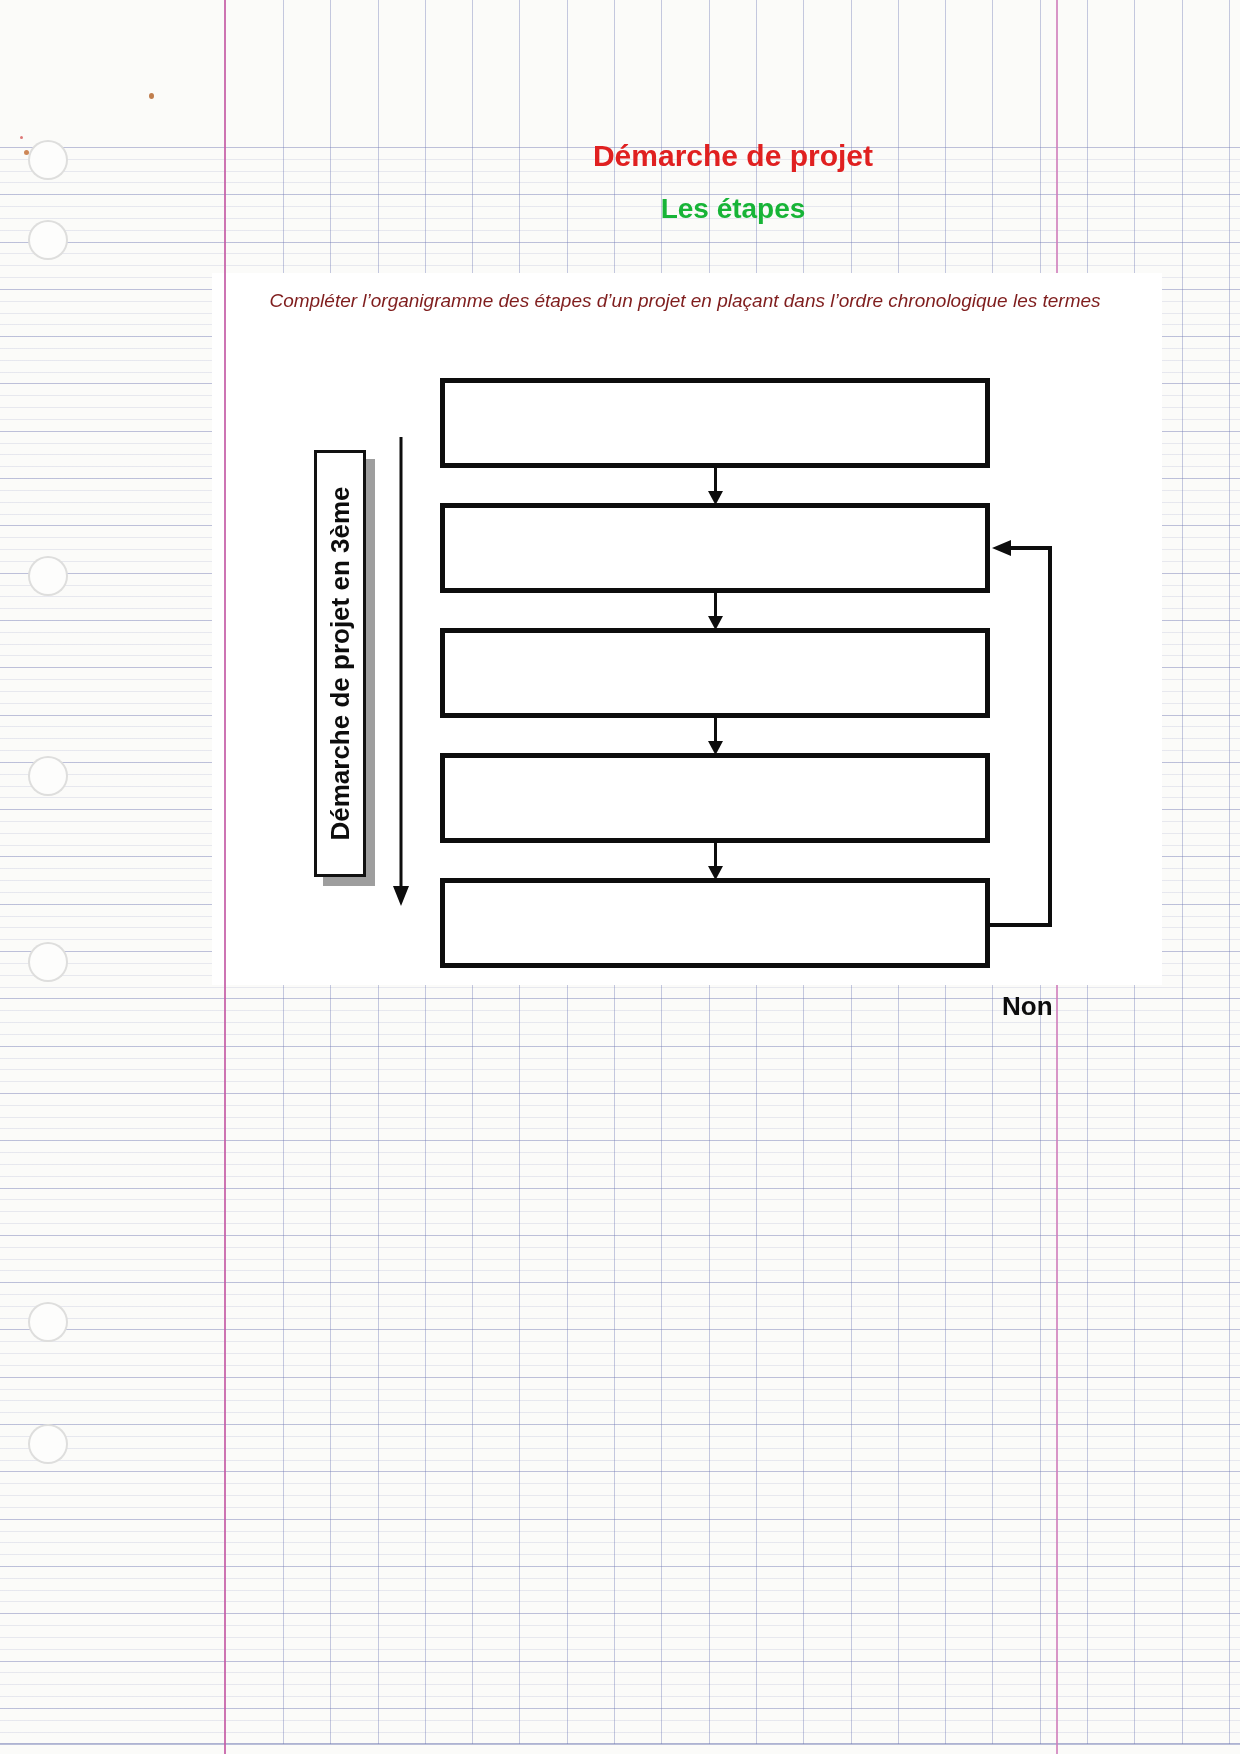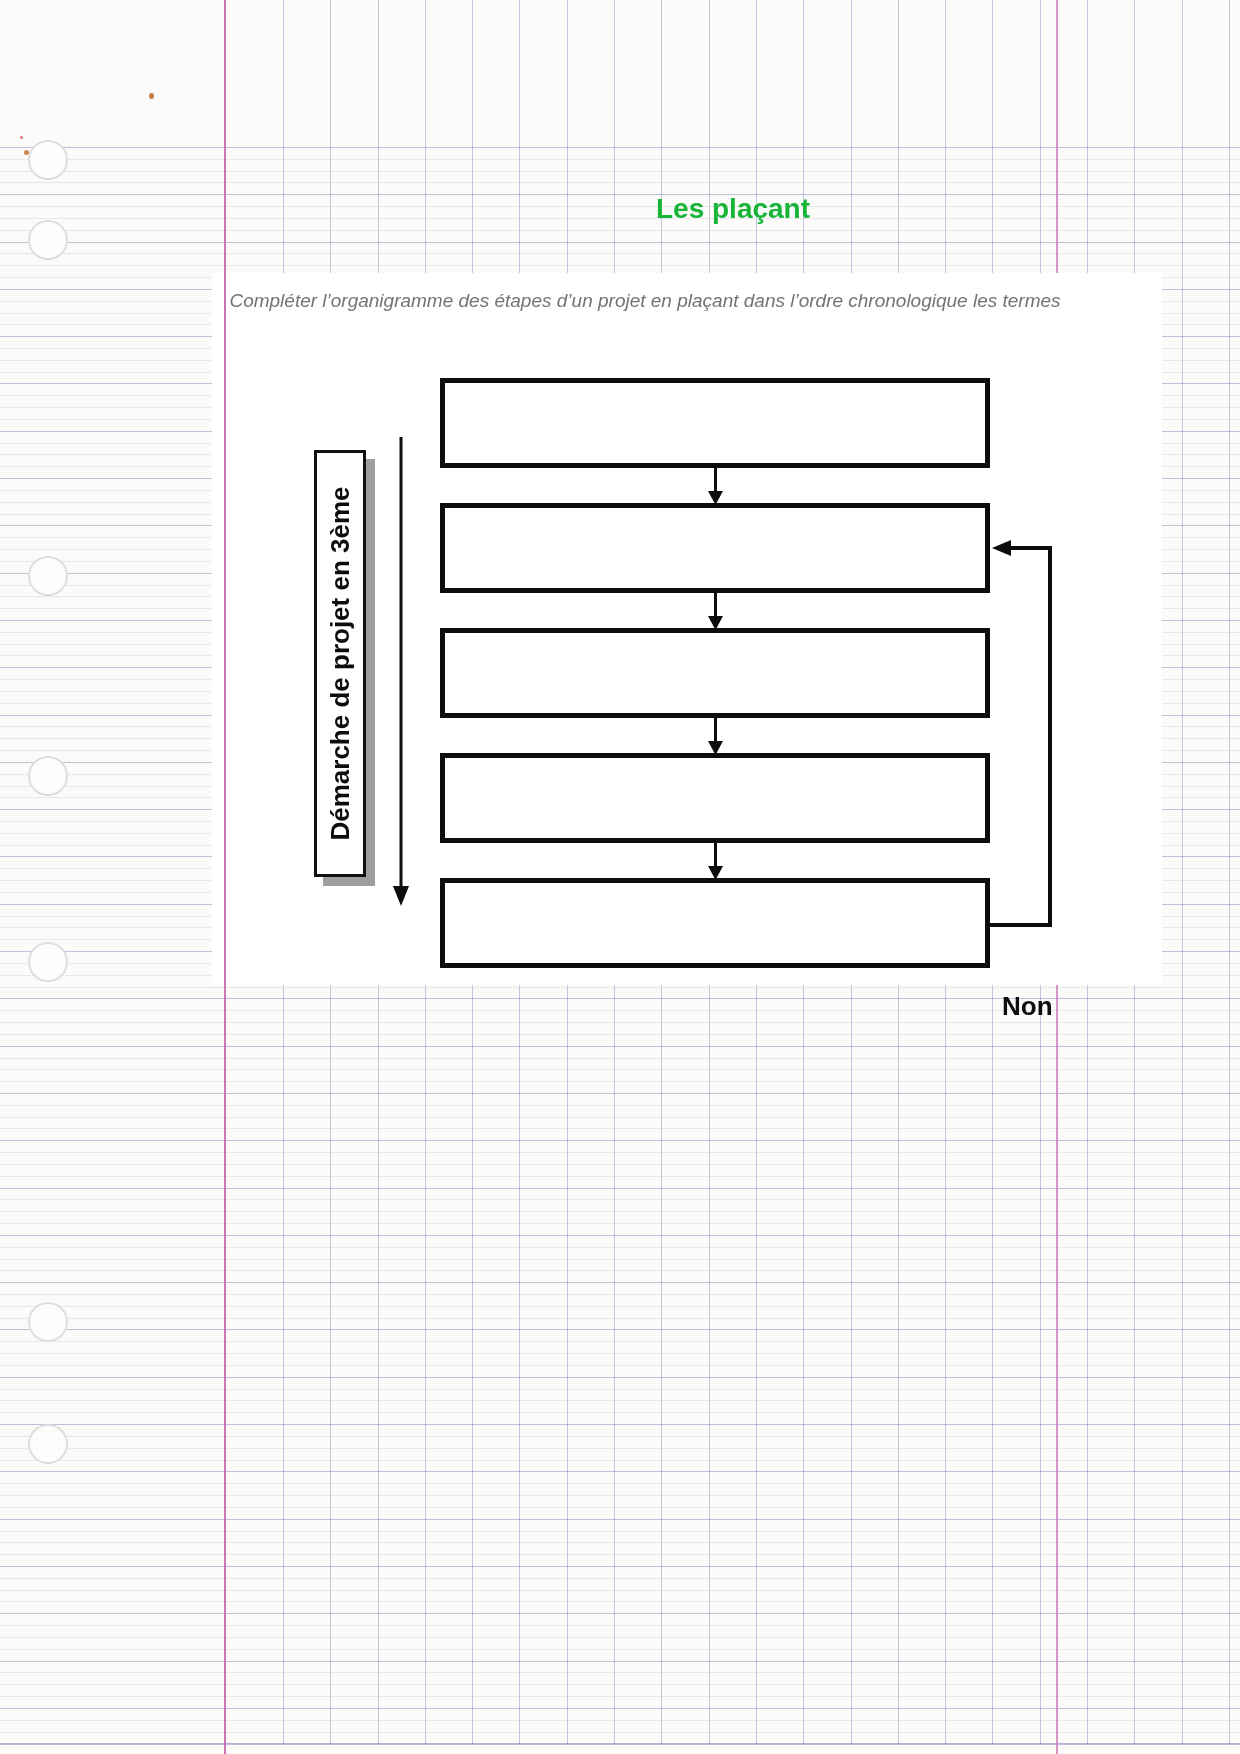--- a/index.html
+++ b/index.html
@@ -34,21 +34,21 @@
     background:#ffffff;z-index:2;}
 
   
   .title-main{position:absolute;left:733px;top:139px;transform:translateX(-50%);
     white-space:nowrap;font-size:30px;font-weight:bold;z-index:4;}
   .title-sub{position:absolute;left:733px;top:193px;transform:translateX(-50%);
     white-space:nowrap;font-size:28px;font-weight:bold;z-index:4;}
 
   
   .instructions{position:absolute;left:227px;top:289px;width:836px;z-index:4;
-    text-align:center;font-style:italic;font-size:19px;line-height:23px;color:#737373;}
+    text-align:center;font-style:italic;font-size:19px;line-height:23px;color:#7f1d1d;padding-left:40px;}
   .instructions .b{font-weight:bold;}
 
   
   .fbox{position:absolute;left:440px;width:550px;height:90px;box-sizing:border-box;
     border:5px solid #0d0d0d;background:#fff;z-index:4;}
   .fbox1{top:378px;} .fbox2{top:503px;} .fbox3{top:628px;} .fbox4{top:753px;} .fbox5{top:878px;}
 
   .arrows-svg{position:absolute;left:0;top:0;width:1240px;height:1754px;z-index:5;pointer-events:none;}
 
   .side-label{position:absolute;left:314px;top:450px;width:52px;height:427px;box-sizing:border-box;
@@ -78,21 +78,22 @@
   <div class="hole" style="top:1302px"></div>
   <div class="hole" style="top:1424px"></div>
 
   <div class="speck" style="left:149px;top:93px;width:5px;height:6px;background:#b5672f;opacity:.85"></div>
   <div class="speck" style="left:24px;top:150px;width:5px;height:5px;background:#c26a2e;opacity:.8"></div>
   <div class="speck" style="left:20px;top:136px;width:3px;height:3px;background:#d04040;opacity:.7"></div>
 
   <div class="worksheet"></div>
   <div class="margin-line-left"></div>
 
-  <div class="title-sub" style="color: rgb(23, 180, 55);">Les plaçant</div>
+  <div class="title-main" style="color: rgb(224, 32, 32);">Démarche de projet</div>
+  <div class="title-sub" style="color: rgb(23, 180, 55);">Les étapes</div>
 
   <div class="instructions">
     <div>Compléter l’organigramme des étapes d’un projet en plaçant dans l’ordre chronologique les termes</div>
   </div>
 
   <div class="fbox fbox1"></div>
   <div class="fbox fbox2"></div>
   <div class="fbox fbox3"></div>
   <div class="fbox fbox4"></div>
   <div class="fbox fbox5"></div>

